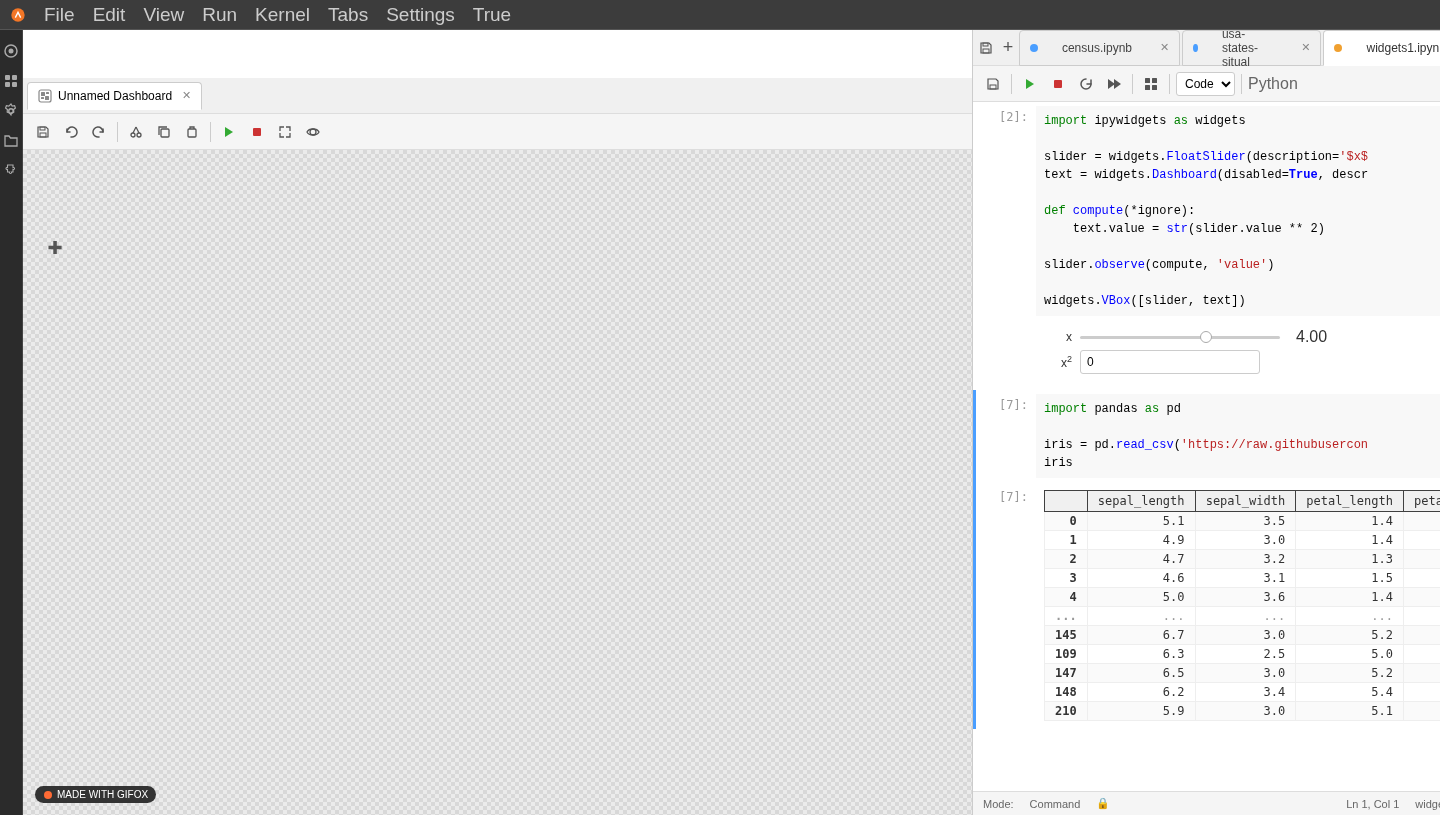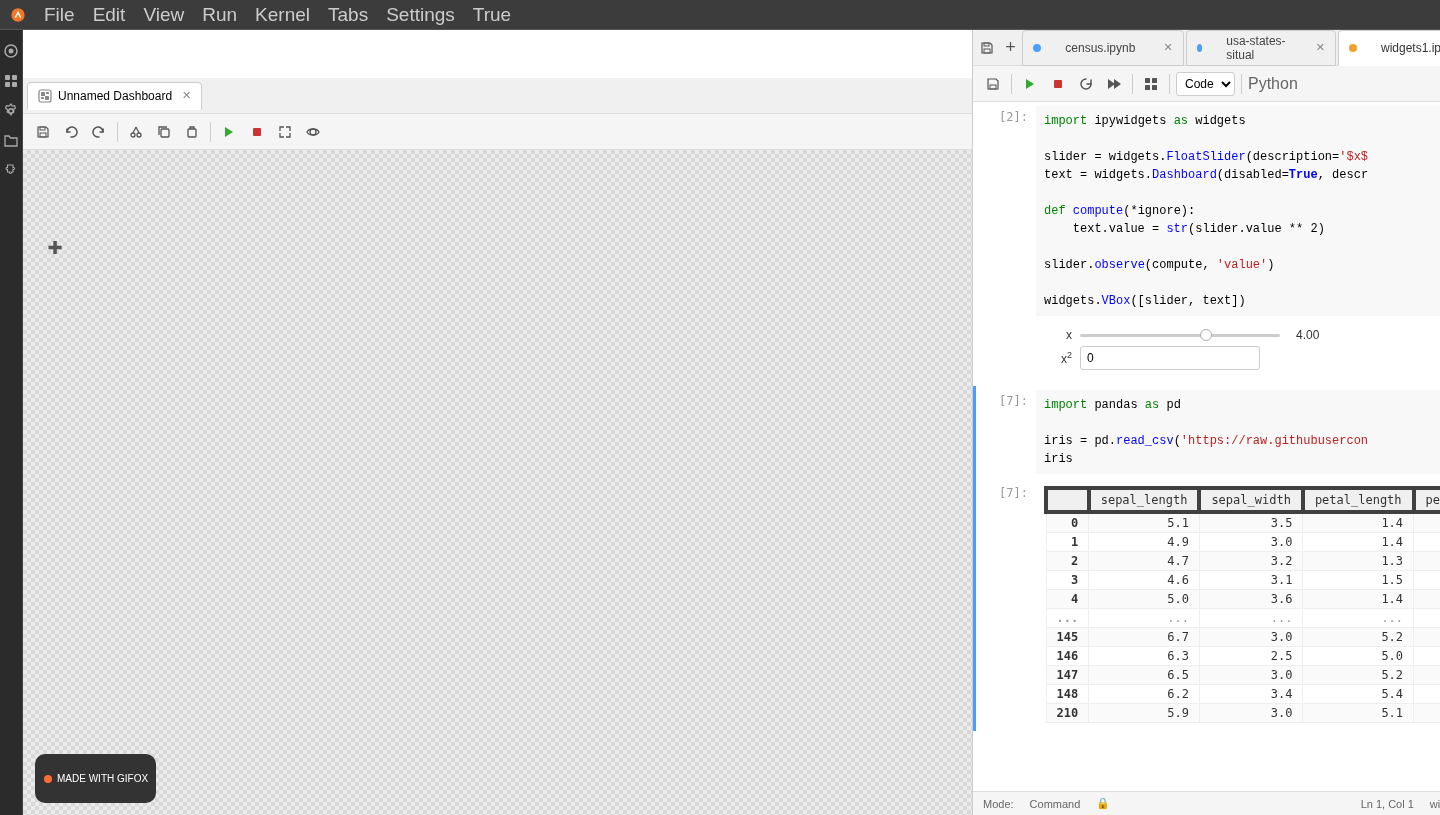--- a/index.html
+++ b/index.html
@@ -37,21 +37,21 @@
     .canvas-grid { width: 100%; height: 100%; background-image: 
       linear-gradient(45deg, #d8d8d8 25%, transparent 25%), 
       linear-gradient(-45deg, #d8d8d8 25%, transparent 25%), 
       linear-gradient(45deg, transparent 75%, #d8d8d8 75%), 
       linear-gradient(-45deg, transparent 75%, #d8d8d8 75%);
       background-size: 8px 8px;
       background-position: 0 0, 0 4px, 4px -4px, -4px 0px;
       background-color: #ebebeb;
     }
     .add-panel-icon { position: absolute; top: 88px; left: 20px; width: 20px; height: 20px; display: flex; align-items: center; justify-content: center; color: #555; font-size: 18px; cursor: pointer; }
-    .gifox-badge { position: absolute; bottom: 12px; left: 12px; background: #333; color: #fff; font-size: 10px; padding: 19px 8px; border-radius: 10px; display: flex; align-items: center; gap: 4px; }
+    .gifox-badge { position: absolute; bottom: 12px; left: 12px; background: #333; color: #fff; font-size: 10px; padding: 3px 8px; border-radius: 10px; display: flex; align-items: center; gap: 4px; }
 
     
     .notebook-panel { flex: 1; background: #fff; display: flex; flex-direction: column; }
 
     
     .nb-tab-bar { display: flex; align-items: center; background: #f0f0f0; height: 36px; padding: 0 4px; gap: 2px; border-bottom: 1px solid #ddd; }
     .nb-tab { display: flex; align-items: center; padding: 0 10px; height: 36px; background: #f0f0f0; border: 1px solid #ccc; border-radius: 4px 4px 0 0; font-size: 12px; gap: 24px; cursor: pointer; color: #444; }
     .nb-tab.active { background: #fff; border-bottom: 1px solid #fff; color: #333; font-weight: 500; }
     .nb-tab-dot { width: 8px; height: 8px; border-radius: 50%; background: #aaa; }
     .nb-tab-dot.blue { background: #4a9eff; }
@@ -78,26 +78,26 @@
     .fn { color: #0000ff; margin-top: 11px; }
     .output-area { padding: 4px 8px; }
 
     
     .widget-area { padding: 8px 16px; font-size: 13px; }
     .widget-row { display: flex; align-items: center; margin: 4px 0; gap: 8px; }
     .widget-label { width: 20px; text-align: right; color: #333; font-size: 12px; }
     .widget-label sup { font-size: 9px; }
     .widget-slider { flex: 1; max-width: 200px; height: 3px; background: #ccc; border-radius: 2px; position: relative; }
     .widget-slider-thumb { position: absolute; left: 60%; top: -5px; width: 12px; height: 12px; background: #fff; border: 1px solid #aaa; border-radius: 50%; cursor: pointer; }
-    .widget-value { font-size: 12px; color: #333; margin-left: 8px; }
+    .widget-value { font-size: 16px; color: #333; margin-left: 8px; }
     .widget-input { border: 1px solid #ccc; border-radius: 3px; height: 24px; width: 180px; padding: 0 6px; font-size: 12px; }
 
     
     .df-table { width: 100%; border-collapse: collapse; font-size: 12px; font-family: monospace; }
-    .df-table th { background: #f0f0f0; border: 4px solid #404040; padding: 3px 10px; text-align: right; font-weight: normal; color: #333; }
+    .df-table th { background: #f0f0f0; border: 1px solid #404040; padding: 3px 10px; text-align: right; font-weight: normal; color: #333; }
     .df-table td { border: 1px solid #eee; padding: 2px 10px; text-align: right; color: #333; }
     .df-table tr:nth-child(odd) td { background: #fafafa; }
     .df-table .idx { font-weight: bold; color: #333; }
     .df-table .ellipsis { color: #999; }
 
     
     .nb-status { height: 24px; background: #f5f5f5; display: flex; align-items: center; padding: 0 10px; gap: 16px; color: #666; font-size: 11px; border-top: 1px solid #ddd; }
     .nb-status-right { margin-left: auto; display: flex; align-items: center; gap: 16px; }
   </style>
 </head>
@@ -427,21 +427,21 @@
                   <td class="ellipsis">...</td>
                 </tr>
                 <tr>
                   <td class="idx">145</td>
                   <td>6.7</td>
                   <td>3.0</td>
                   <td>5.2</td>
                   <td>2</td>
                 </tr>
                 <tr>
-                  <td class="idx">146</td>
+                  <td class="idx">109</td>
                   <td>6.3</td>
                   <td>2.5</td>
                   <td>5.0</td>
                   <td>1</td>
                 </tr>
                 <tr>
                   <td class="idx">147</td>
                   <td>6.5</td>
                   <td>3.0</td>
                   <td>5.2</td>

